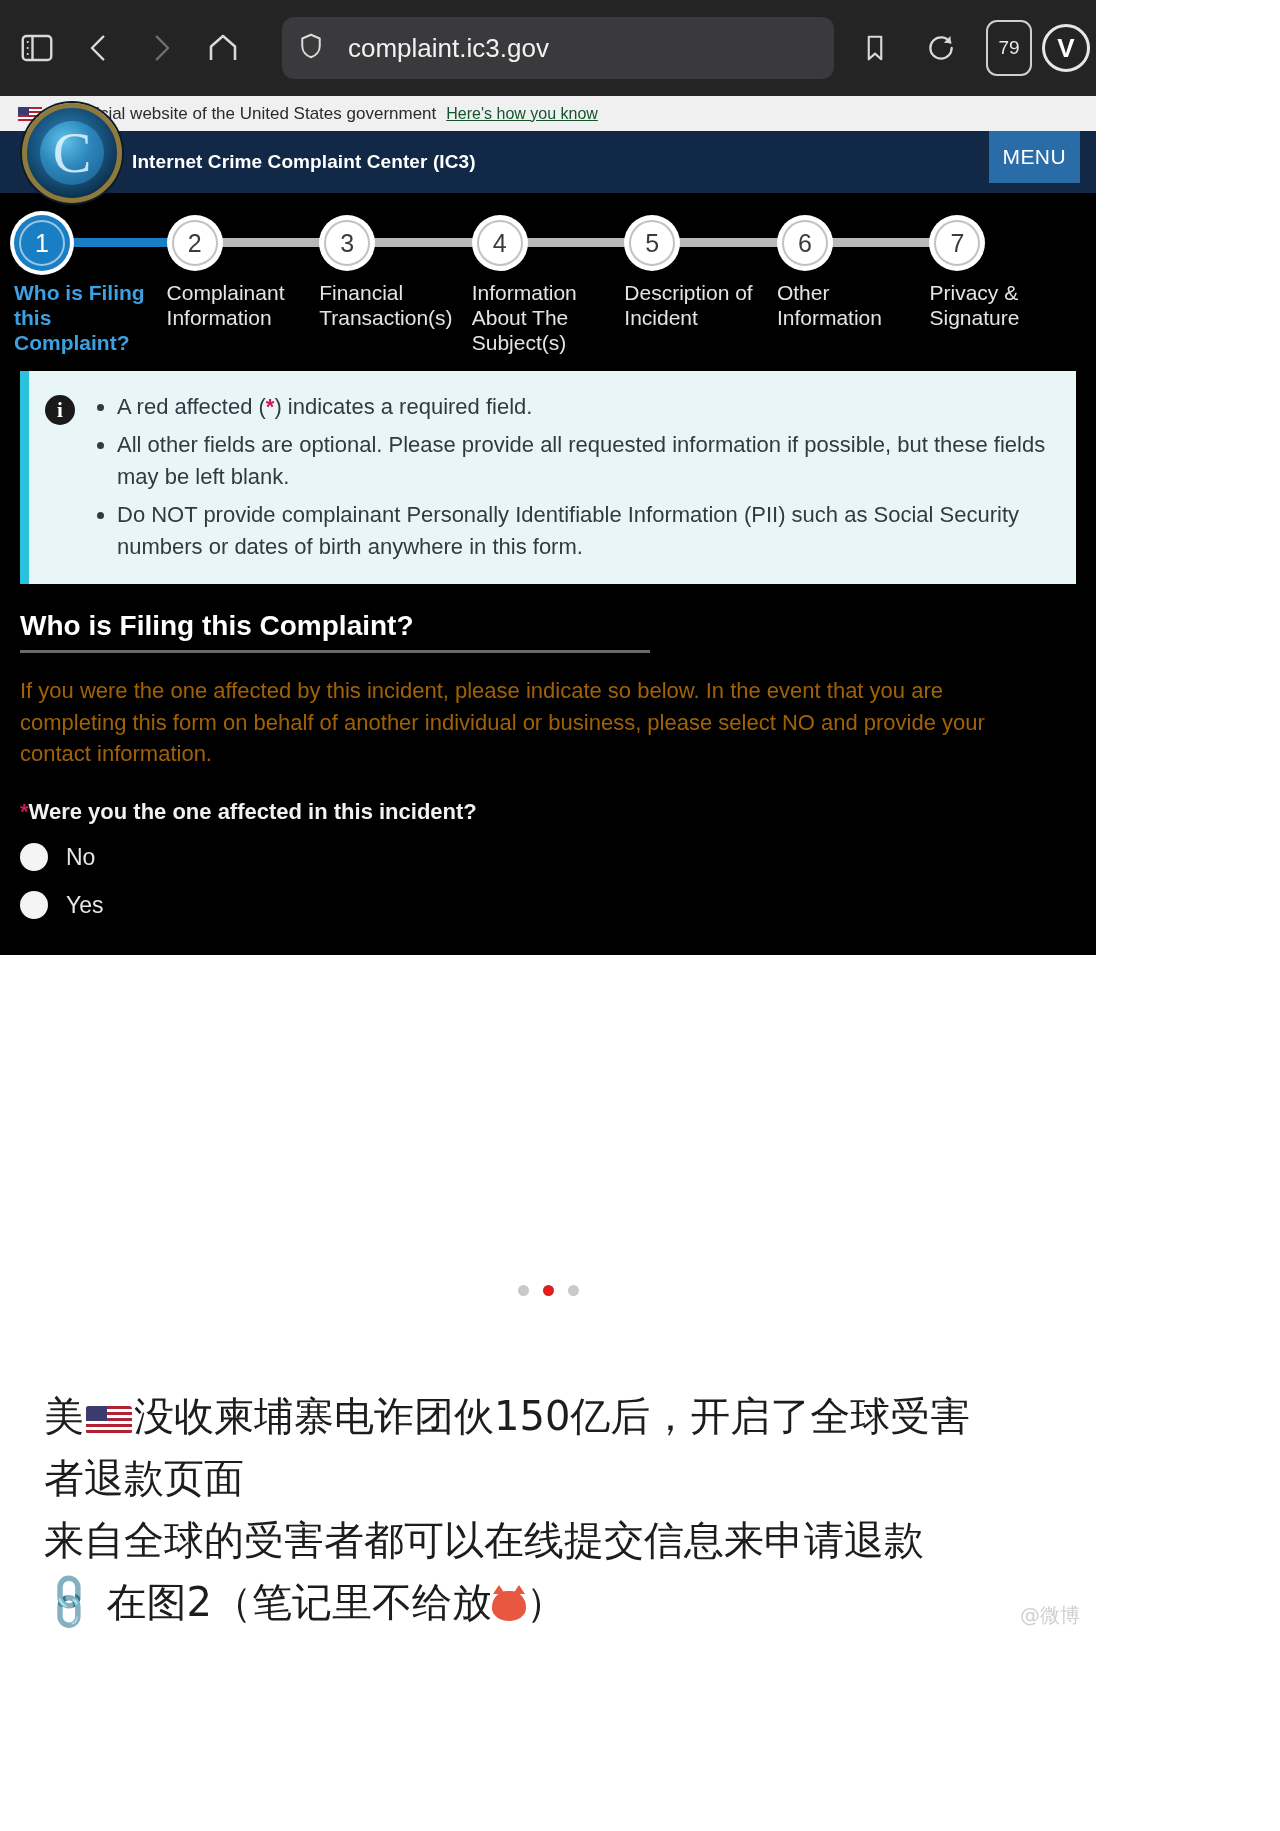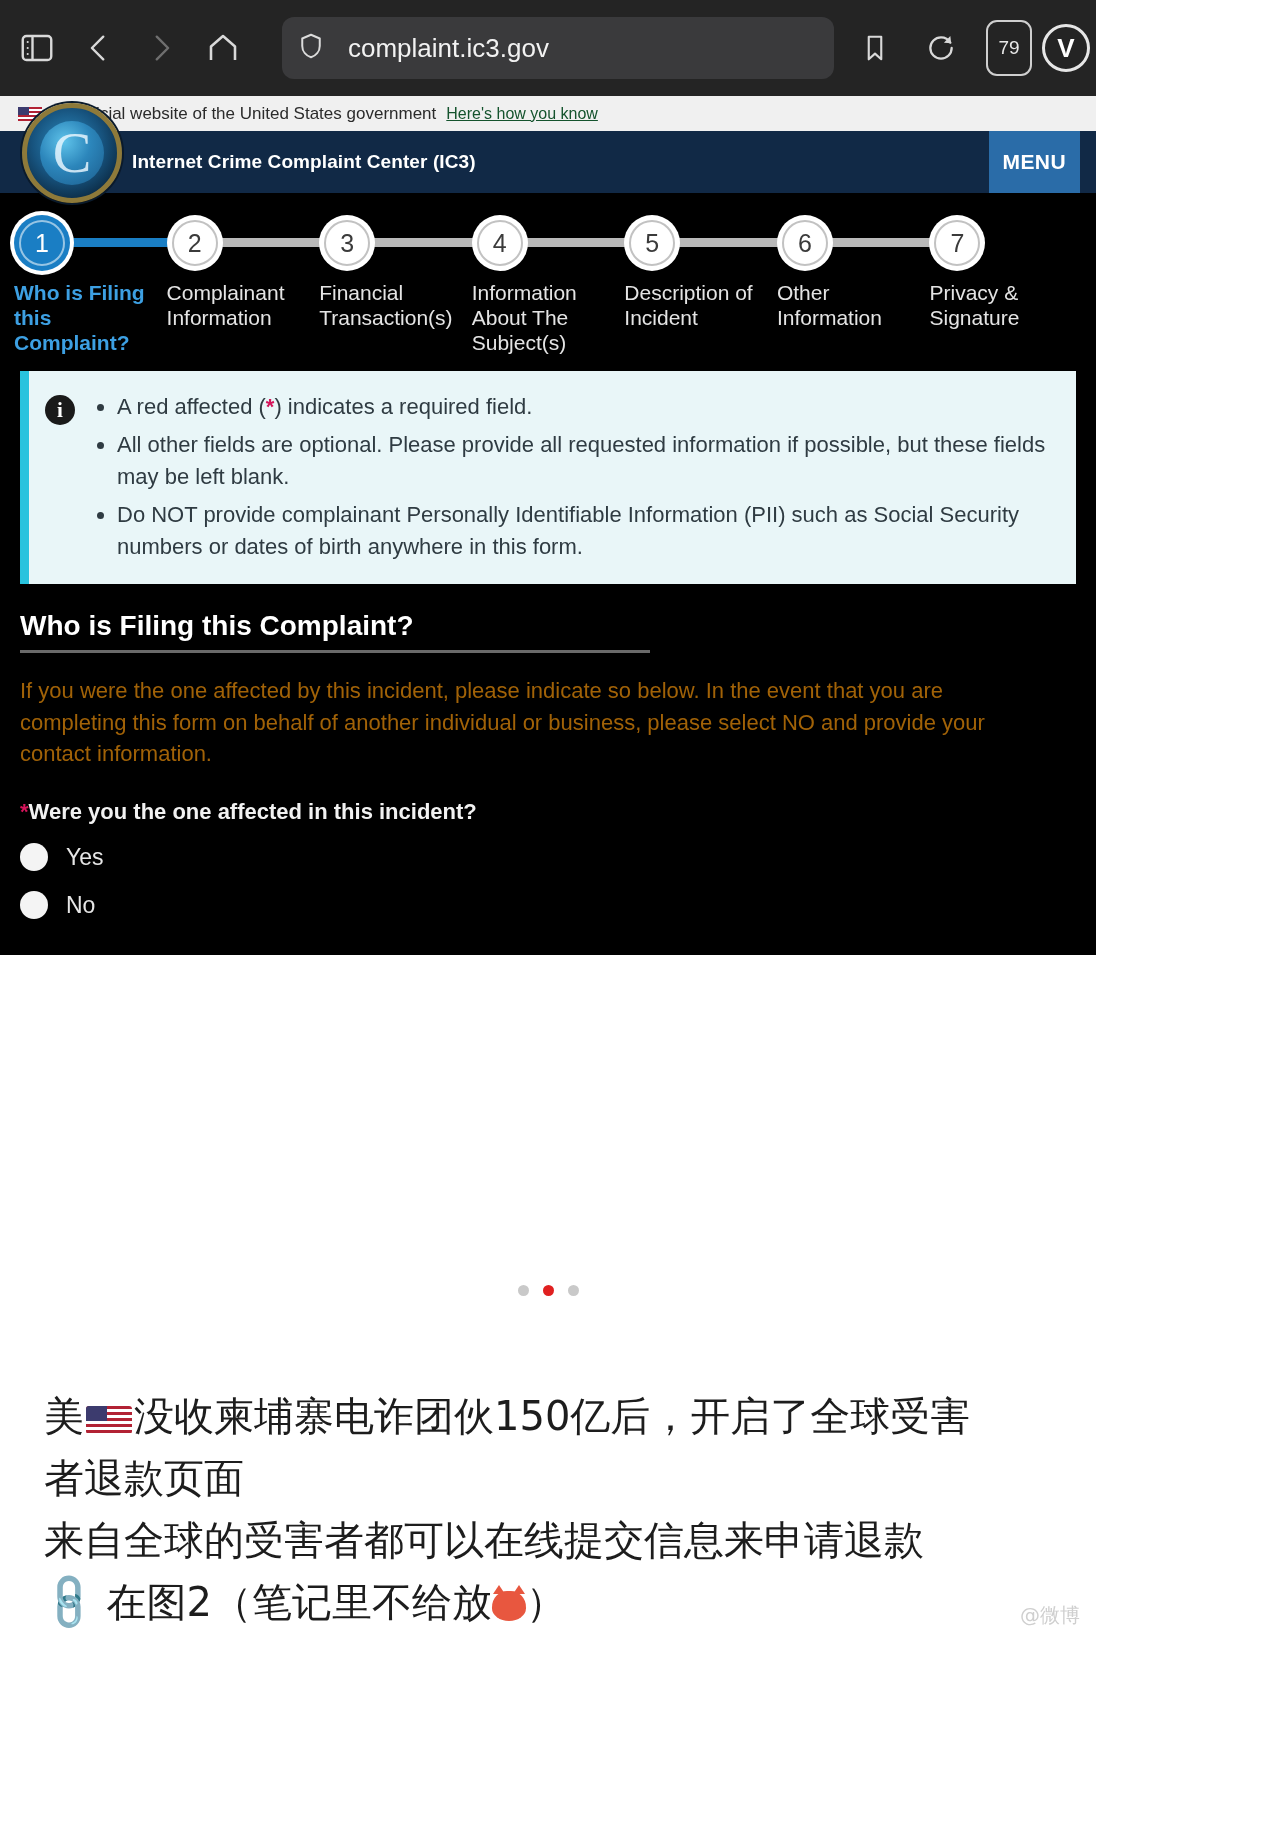--- a/index.html
+++ b/index.html
@@ -153,26 +153,26 @@
   .site-title {
     margin-left: 132px;
     color: #ffffff;
     font-size: 19px;
     font-weight: bold;
     letter-spacing: .1px;
   }
   .menu-btn {
     position: absolute;
     right: 16px; top: 0;
-    height: 62px;
+    height: 52px;
     min-width: 82px;
     background: #2a6ca8;
     color: #ffffff;
     font-size: 21px;
-    font-weight: bold;
+    font-weight: normal;
     letter-spacing: .4px;
     display: flex; align-items: center; justify-content: center;
     padding: 0 14px;
     cursor: pointer;
   }
 
   
   .page-dark {
     background: #000000;
     padding: 0 0 16px 0;
@@ -525,25 +525,25 @@
 
     <p class="intro">If you were the one affected by this incident, please indicate so below. In the event that you are completing this form on behalf of another individual or business, please select NO and provide your contact information.</p>
 
     <div class="question">
       <span class="req-star">*</span><span>Were you the one affected in this incident?</span>
     </div>
 
     <div class="radio-group">
       <div class="radio-row">
         <span class="radio"></span>
-        <span class="radio-label">Yes</span>
+        <span class="radio-label">No</span>
       </div>
       <div class="radio-row">
         <span class="radio"></span>
-        <span class="radio-label">No</span>
+        <span class="radio-label">Yes</span>
       </div>
     </div>
   </div>
 
   <div class="white-area">
     <div class="dots">
       <span class="dot"></span>
       <span class="dot active"></span>
       <span class="dot"></span>
     </div>

